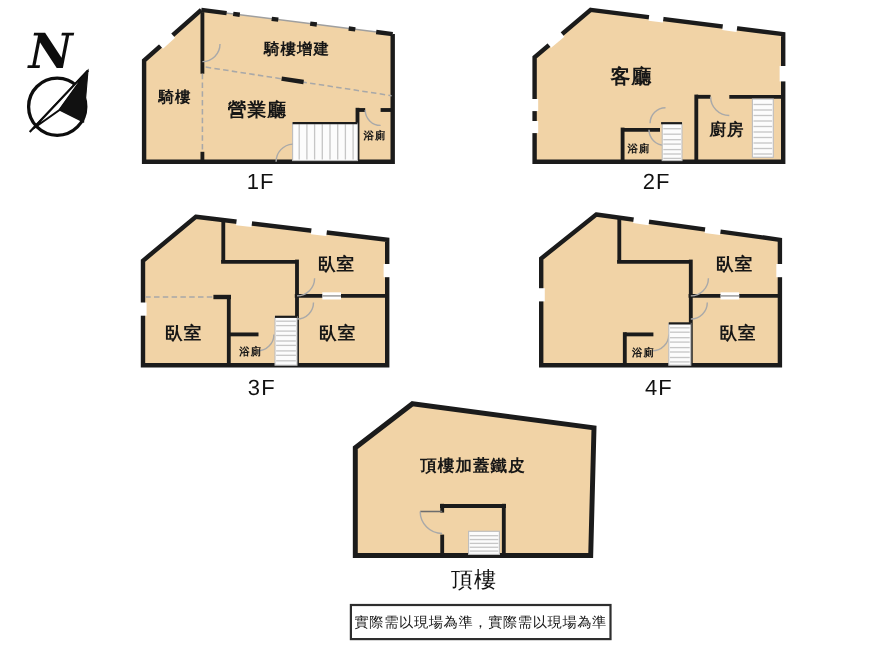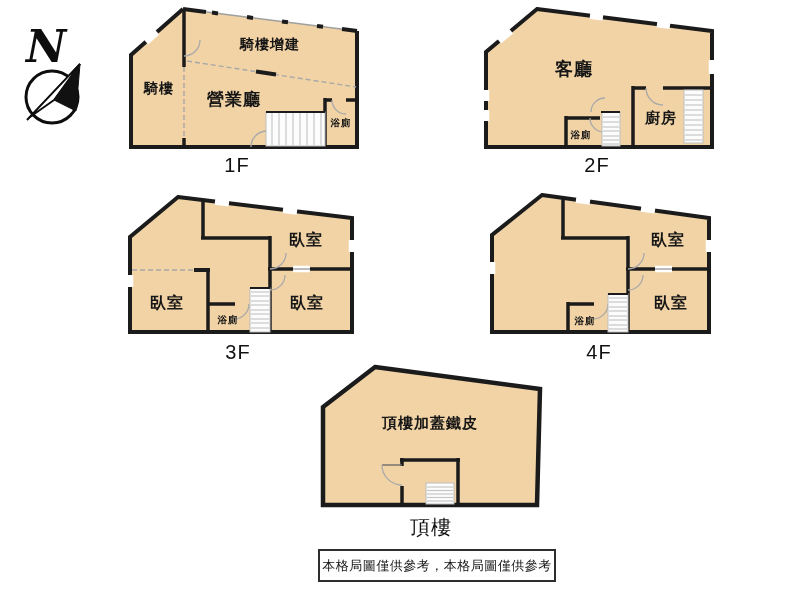--- a/index.html
+++ b/index.html
@@ -270,15 +270,15 @@
       </g>
     </g>
 
     <text class="room-label" x="430" y="428" font-size="15">頂樓加蓋鐵皮</text>
     <text class="floor-label" x="431" y="534" font-size="20">頂樓</text>
   </g>
 
 </svg>
 
 <div class="disclaimer">
-  <span>本格局圖僅供參考，本格局圖僅供參考</span>
+  <span>實際需以現場為準，實際需以現場為準</span>
 </div>
 </div>
 
 </body></html>

